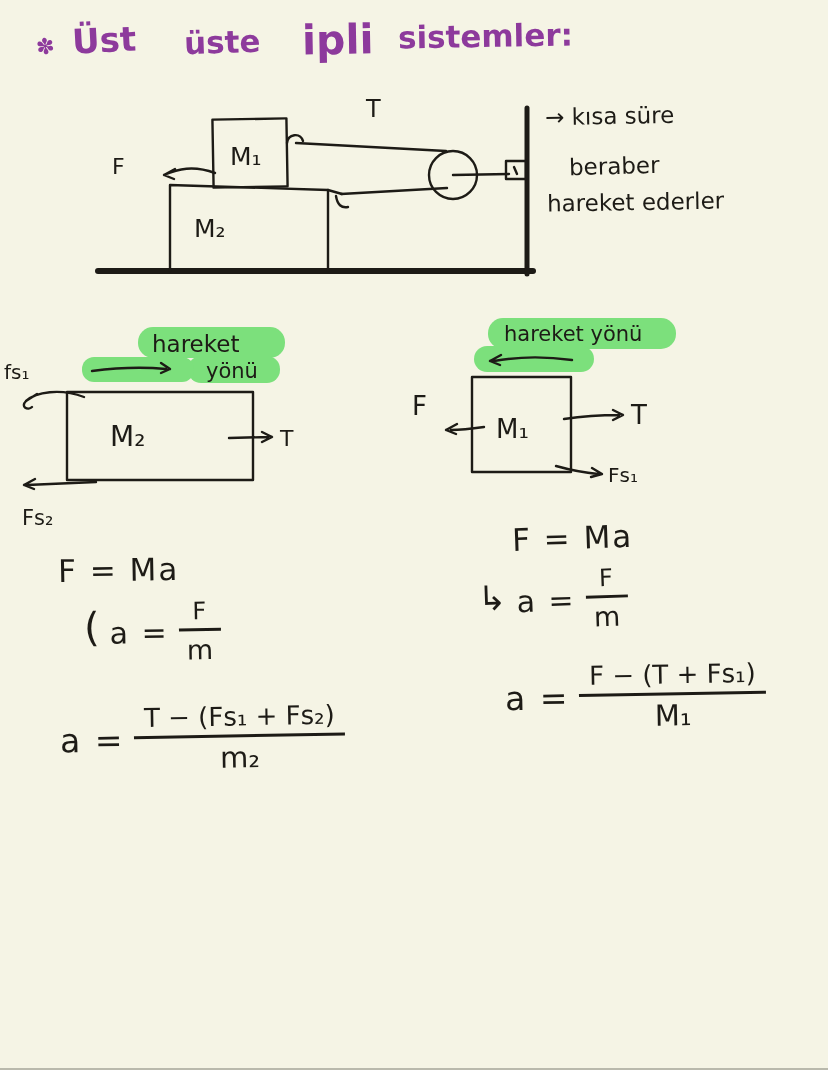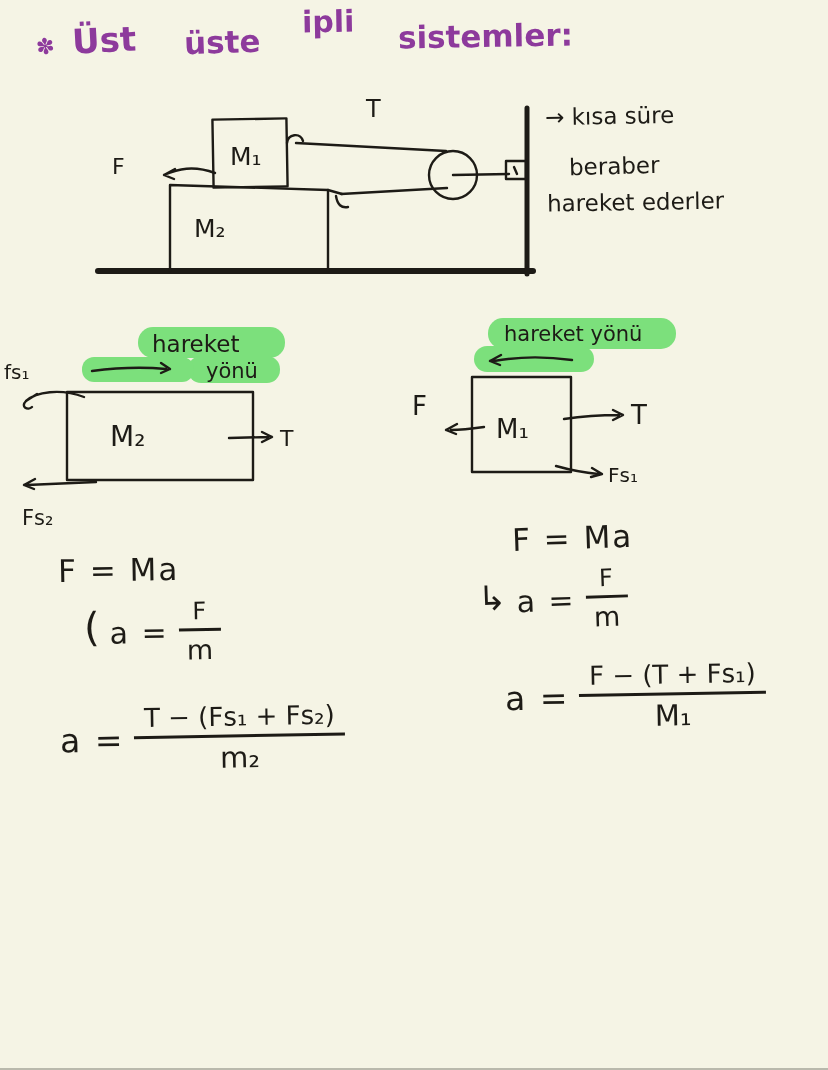--- a/index.html
+++ b/index.html
@@ -9,21 +9,21 @@
     background:#f5f4e5; overflow:hidden; color:#1d1b16;
     font-family:"DejaVu Sans", sans-serif;
   }
   .bottom-edge { position:absolute; left:0; bottom:0; width:100%; height:2px; background:#b9b9ac; }
 
   
   .title-word { position:absolute; color:#8d3a9c; font-weight:bold; white-space:nowrap; }
   .t-bullet { left:36px; top:34px; font-size:22px; transform:rotate(-8deg); }
   .t-w0 { left:72px;  top:20px; font-size:34px; transform:rotate(-3deg); }
   .t-w1 { left:184px; top:24px; font-size:31px; transform:rotate(-2deg); }
-  .t-w2 { left:302px; top:4px; font-size:30px; transform:rotate(-1deg); }
+  .t-w2 { left:302px; top:16px; font-size:41px; transform:rotate(-1deg); }
   .t-w3 { left:398px; top:18px; font-size:31px; transform:rotate(-1deg); }
 
   
   svg { position:absolute; overflow:visible; }
   svg path, svg rect.box, svg circle, svg line {
     fill:none; stroke:#1d1b16; stroke-width:2.4;
     stroke-linecap:round; stroke-linejoin:round;
   }
   svg .thick { stroke-width:6; }
   svg .wallln { stroke-width:5; }

